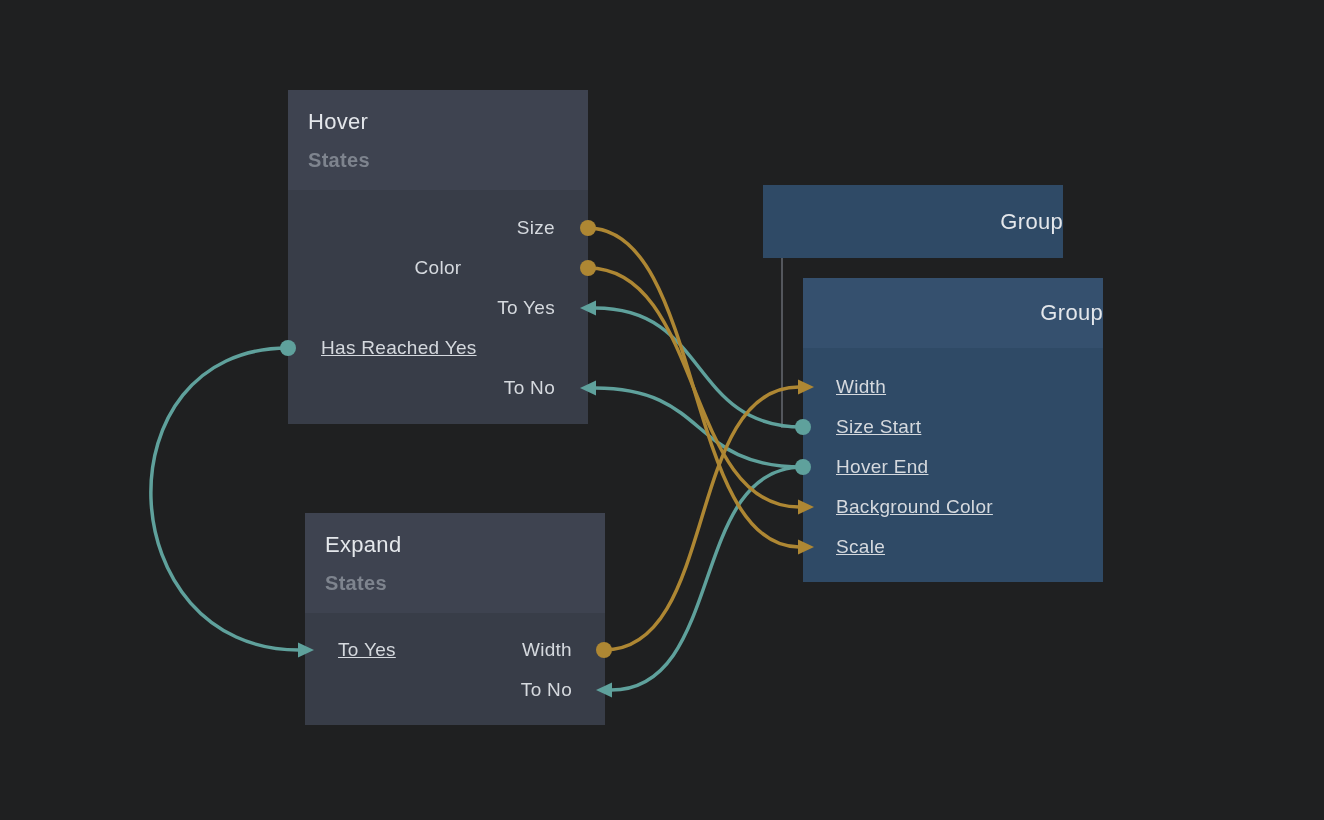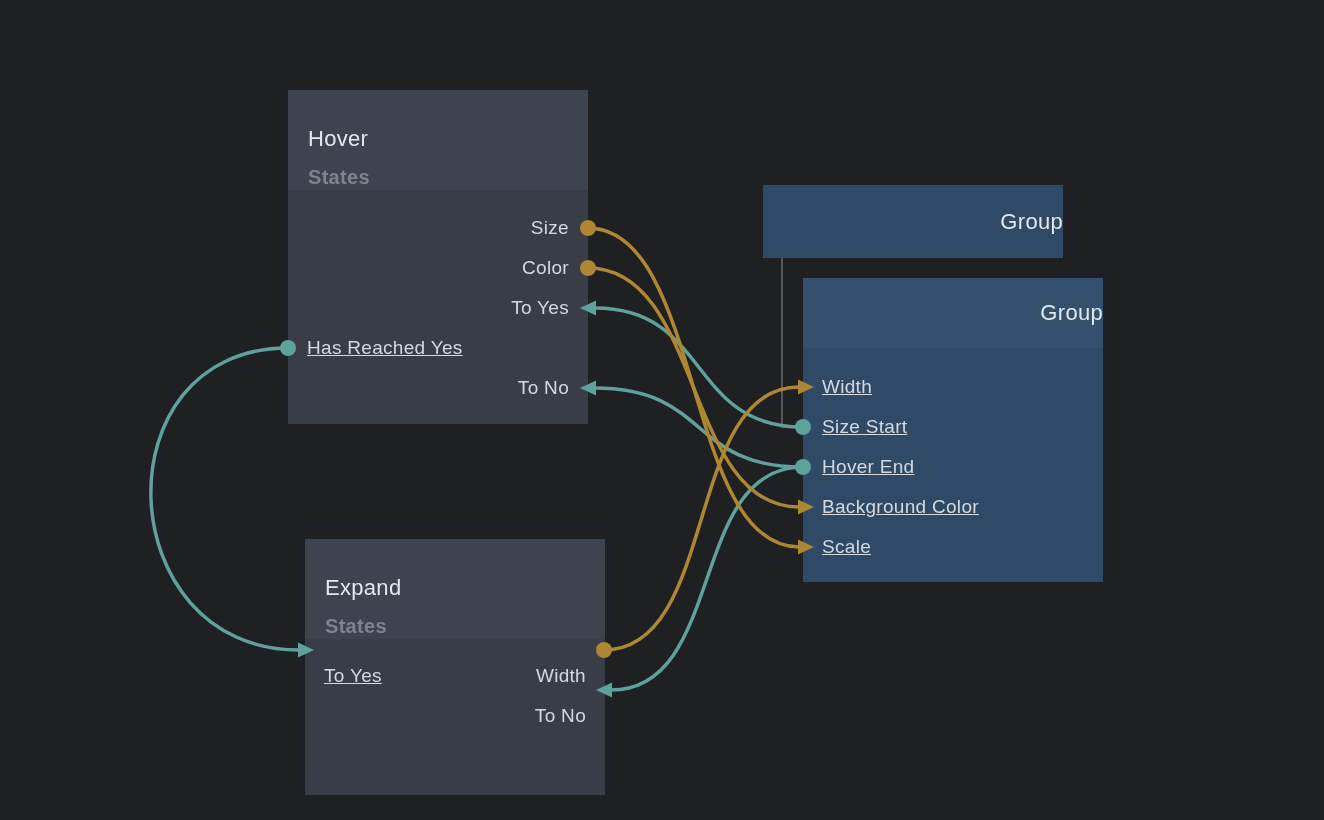--- a/index.html
+++ b/index.html
@@ -5,75 +5,75 @@
   html,body{margin:0;padding:0;}
   body{
     width:1324px;height:820px;overflow:hidden;
     background:var(--canvas-bg,#1f2021);
     font-family:"Liberation Sans","DejaVu Sans",sans-serif;
     position:relative;
   }
   #canvas{position:absolute;inset:0;width:1324px;height:820px;}
   .node{position:absolute;}
   .node-header{position:absolute;left:0;top:0;width:100%;box-sizing:border-box;}
-  .states-node .node-header{background:var(--states-header,#3E4350);padding:34px 20px 0 20px;}
+  .states-node .node-header{background:var(--states-header,#3E4350);padding:17px 20px 0 20px;}
   .states-node{background:var(--states-body,#383D48);}
   .group-node{background:var(--group-body,#2F4A66);}
   .group-node .node-header{background:var(--group-header,#35506E);}
   .node-title{
     font-size:22px;line-height:30px;color:var(--title-color,#E4E7EB);
     letter-spacing:.3px;white-space:nowrap;
   }
   .node-subtitle{
     font-size:20px;line-height:30px;margin-top:8px;color:var(--subtitle-color,#7E848E);
     letter-spacing:.3px;white-space:nowrap;font-weight:bold;
   }
   .group-title-center{font-size:22px;color:var(--title-color,#E4E7EB);letter-spacing:.3px;padding-left:20px;text-align:right;}
   .port-row{
     position:absolute;left:0;width:100%;height:40px;line-height:40px;
-    box-sizing:border-box;padding:0 19px;color:var(--port-color,#D5D9DE);
+    box-sizing:border-box;padding:0 33px;color:var(--port-color,#D5D9DE);
     font-size:19px;letter-spacing:.3px;white-space:nowrap;
   }
   .port-left{text-align:left;text-decoration:underline;}
   .port-right{text-align:right;}
   #wires{position:absolute;inset:0;pointer-events:none;z-index:10;}
 </style>
 </head>
 <body style="--canvas-bg: #1F2021; --states-header: #3E4350; --states-body: #383D48; --group-header: #35506E; --group-body: #2F4A66; --title-color: #E4E7EB; --subtitle-color: #7E848E; --port-color: #D5D9DE;">
 
 <div id="canvas">
 
   <div class="node states-node" style="left:288px;top:90px;width:300px;height:334px;">
     <div class="node-header" style="height:100px;">
       <div class="node-title">Hover</div>
       <div class="node-subtitle">States</div>
     </div>
     <div class="port-row port-right" style="top:118px;">Size</div>
-    <div class="port-row port-right" style="top:158px;">Color</div>
+    <div class="port-row port-right" style="top:158px;text-align:center;">Color</div>
     <div class="port-row port-right" style="top:198px;">To Yes</div>
     <div class="port-row port-left" style="top:238px;">Has Reached Yes</div>
     <div class="port-row port-right" style="top:278px;">To No</div>
   </div>
 
   <div class="node group-node" style="left:763px;top:185px;width:300px;height:73px;">
     <div class="group-title-center" style="line-height:73px;">Group</div>
   </div>
 
   <div class="node group-node" style="left:803px;top:278px;width:300px;height:304px;">
     <div class="node-header" style="height:70px;">
       <div class="group-title-center" style="line-height:70px;padding-left:0;margin-left:20px;">Group</div>
     </div>
     <div class="port-row port-left" style="top:89px;">Width</div>
     <div class="port-row port-left" style="top:129px;">Size Start</div>
     <div class="port-row port-left" style="top:169px;">Hover End</div>
     <div class="port-row port-left" style="top:209px;">Background Color</div>
     <div class="port-row port-left" style="top:249px;">Scale</div>
   </div>
 
-  <div class="node states-node" style="left:305px;top:513px;width:300px;height:256px;margin-top:26px;">
+  <div class="node states-node" style="left:305px;top:513px;width:300px;height:212px;">
     <div class="node-header" style="height:100px;">
       <div class="node-title">Expand</div>
       <div class="node-subtitle">States</div>
     </div>
     <div class="port-row port-left" style="top:117px;width:50%;">To Yes</div>
     <div class="port-row port-right" style="top:117px;left:50%;width:50%;">Width</div>
     <div class="port-row port-right" style="top:157px;">To No</div>
   </div>
 
   <svg id="wires" width="1324" height="820" viewBox="0 0 1324 820" xmlns="http://www.w3.org/2000/svg">

